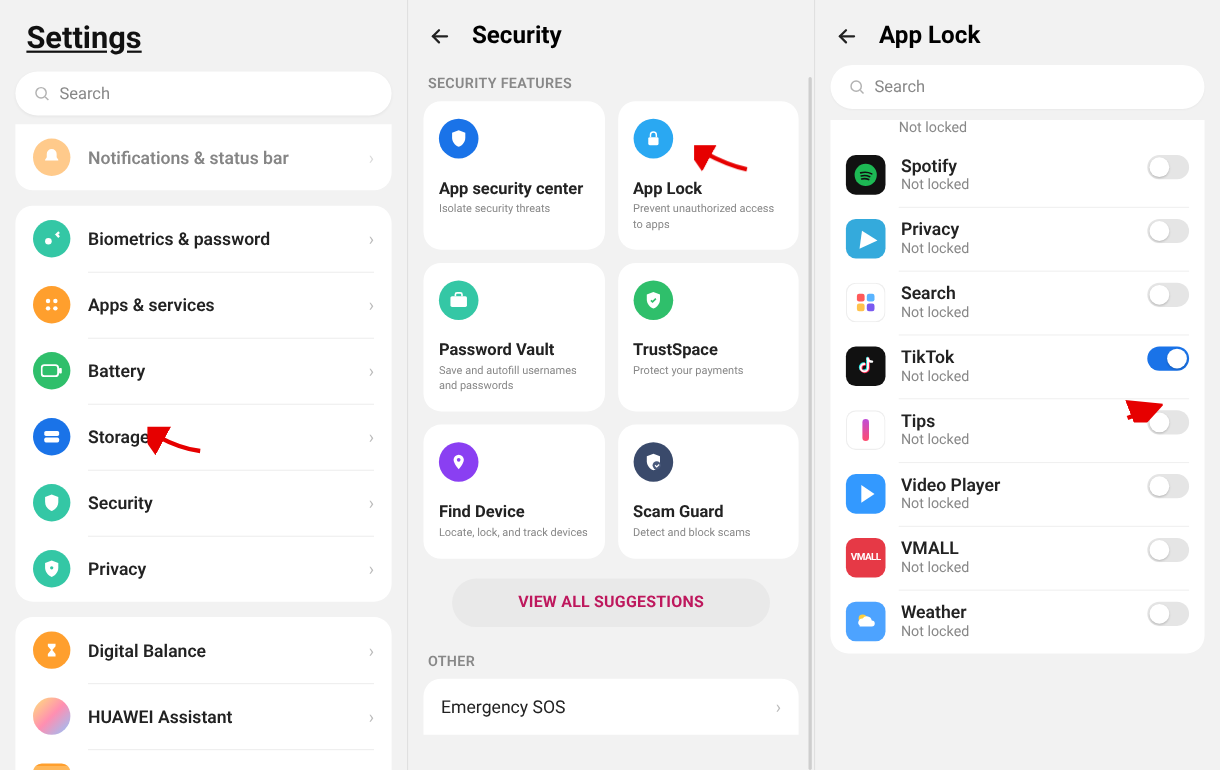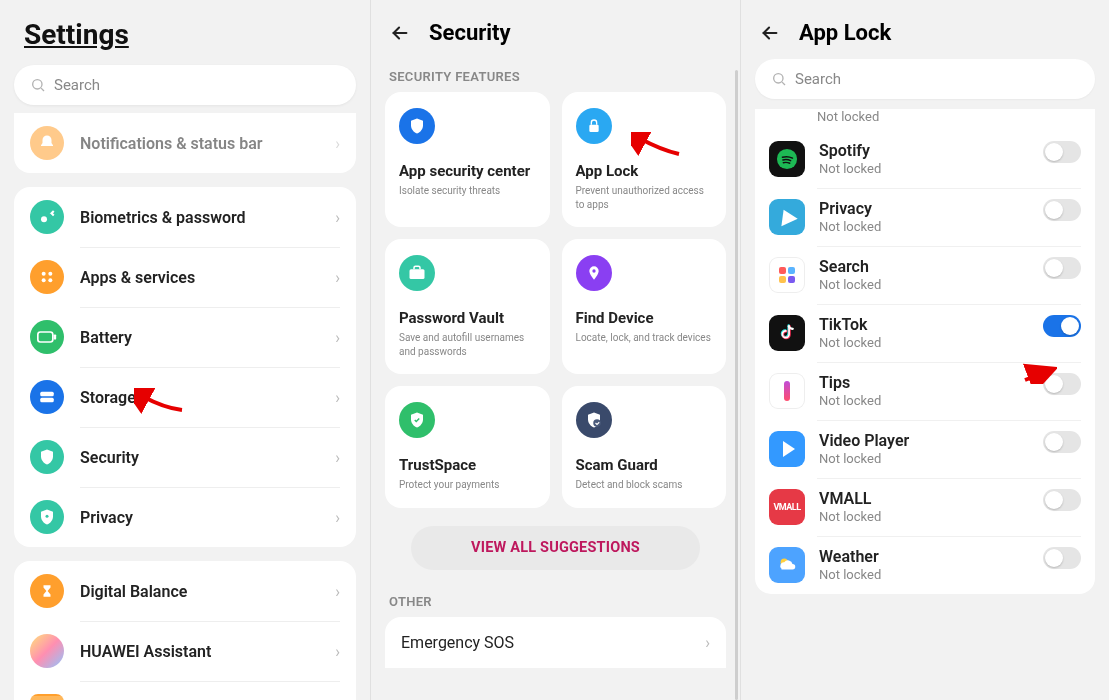--- a/index.html
+++ b/index.html
@@ -231,38 +231,38 @@
       <div class="p2-tile-icon" style="background:#34c7a5;">
         <svg width="18" height="18" viewBox="0 0 24 24" fill="#fff">
             <path d="M20 7H4a2 2 0 0 0-2 2v9a2 2 0 0 0 2 2h16a2 2 0 0 0 2-2V9a2 2 0 0 0-2-2z"></path>
             <path d="M16 7V5a2 2 0 0 0-2-2h-4a2 2 0 0 0-2 2v2" fill="none" stroke="#fff" stroke-width="2"></path>
           </svg>
       </div>
       <div class="p2-tile-title">Password Vault</div>
       <div class="p2-tile-sub">Save and autofill usernames and passwords</div>
     </div>
     <div class="p2-tile">
+      <div class="p2-tile-icon" style="background:#2fbf6b;">
+        <svg width="18" height="18" viewBox="0 0 24 24" fill="#fff">
+            <path d="M12 2 L20 5 V11 C20 16 16.5 20.5 12 22 C7.5 20.5 4 16 4 11 V5 Z"></path>
+            <path d="M9 12l2 2 4-4" fill="none" stroke="#2fbf6b" stroke-width="2"></path>
+          </svg>
+      </div>
+      <div class="p2-tile-title">TrustSpace</div>
+      <div class="p2-tile-sub">Protect your payments</div>
+    </div>
+    <div class="p2-tile">
       <div class="p2-tile-icon" style="background:#8a3ff2;">
         <svg width="16" height="20" viewBox="0 0 24 24" fill="#fff">
             <path d="M12 2a7 7 0 0 0-7 7c0 5 7 13 7 13s7-8 7-13a7 7 0 0 0-7-7z"></path>
             <circle cx="12" cy="9" r="2.5" fill="#8a3ff2"></circle>
           </svg>
       </div>
       <div class="p2-tile-title">Find Device</div>
       <div class="p2-tile-sub">Locate, lock, and track devices</div>
-    </div>
-    <div class="p2-tile">
-      <div class="p2-tile-icon" style="background:#2fbf6b;">
-        <svg width="18" height="18" viewBox="0 0 24 24" fill="#fff">
-            <path d="M12 2 L20 5 V11 C20 16 16.5 20.5 12 22 C7.5 20.5 4 16 4 11 V5 Z"></path>
-            <path d="M9 12l2 2 4-4" fill="none" stroke="#2fbf6b" stroke-width="2"></path>
-          </svg>
-      </div>
-      <div class="p2-tile-title">TrustSpace</div>
-      <div class="p2-tile-sub">Protect your payments</div>
     </div>
     <div class="p2-tile">
       <div class="p2-tile-icon" style="background:#3a4a6b;">
         <svg width="18" height="18" viewBox="0 0 24 24" fill="#fff">
             <path d="M12 2 L20 5 V11 C20 16 16.5 20.5 12 22 C7.5 20.5 4 16 4 11 V5 Z"></path>
             <circle cx="16" cy="16" r="5" fill="#4a5a7b"></circle>
             <path d="M14 16l2 2 3-3" stroke="#fff" stroke-width="1.5" fill="none"></path>
           </svg>
       </div>
       <div class="p2-tile-title">Scam Guard</div>

